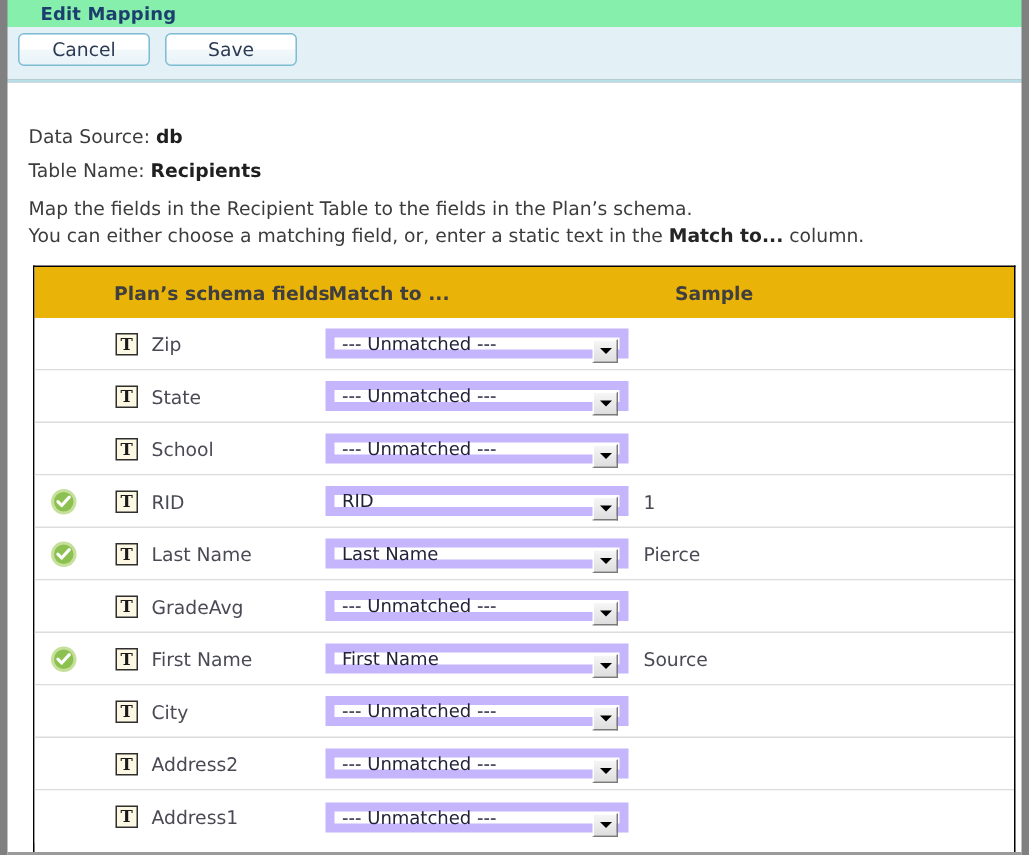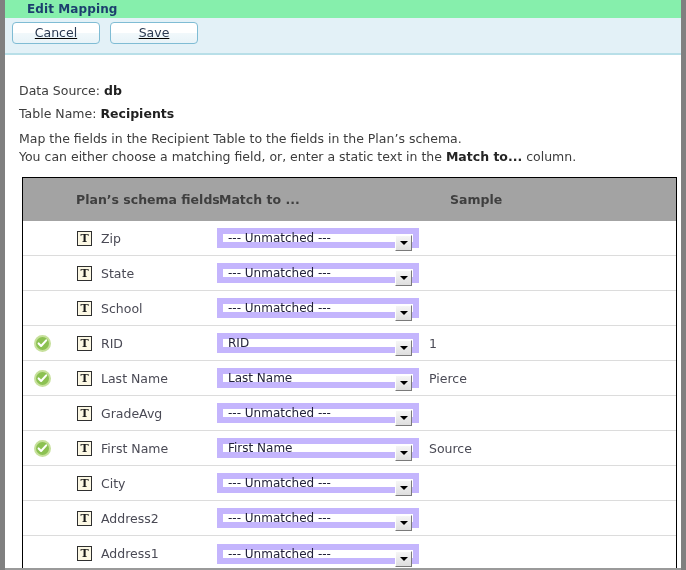--- a/index.html
+++ b/index.html
@@ -44,21 +44,20 @@
   .toolbar {
     position: absolute;
     left: 5px; top: 18px;
     width: 676px;
     height: 35px;
     background: #e3f1f7;
     padding: 4px 0 12px 7px;
     display: flex;
     align-items: flex-start;
     gap: 10px;
-    text-decoration: underline;
   }
   .tbtn {
     width: 88px;
     height: 22px;
     border: 1px solid #7fbcd4;
     border-radius: 4px;
     background: linear-gradient(to bottom, #ffffff 0%, #ffffff 48%, #f1f8fb 52%, #e8f3f8 100%);
     color: #2b3a52;
     font-size: 12.5px;
     font-family: "DejaVu Sans", "Liberation Sans", sans-serif;
@@ -112,22 +111,22 @@
     position: absolute;
     left: 17px; top: 122px;
     width: 655px;
     height: 395px;
     border: 1px solid #000000;
     border-bottom: none;
     background: #ffffff;
     overflow: hidden;
   }
   .thead {
-    height: 43px;
-    background: #a3a3a3;
+    height: 34px;
+    background: #eab308;
     display: flex;
     align-items: center;
     font-size: 12.5px;
     font-weight: bold;
     color: #3f3f3f;
     position: relative;
   }
   .th-schema { position: absolute; left: 53px; }
   .th-match  { position: absolute; left: 196px; }
   .th-sample { position: absolute; left: 427px; }

